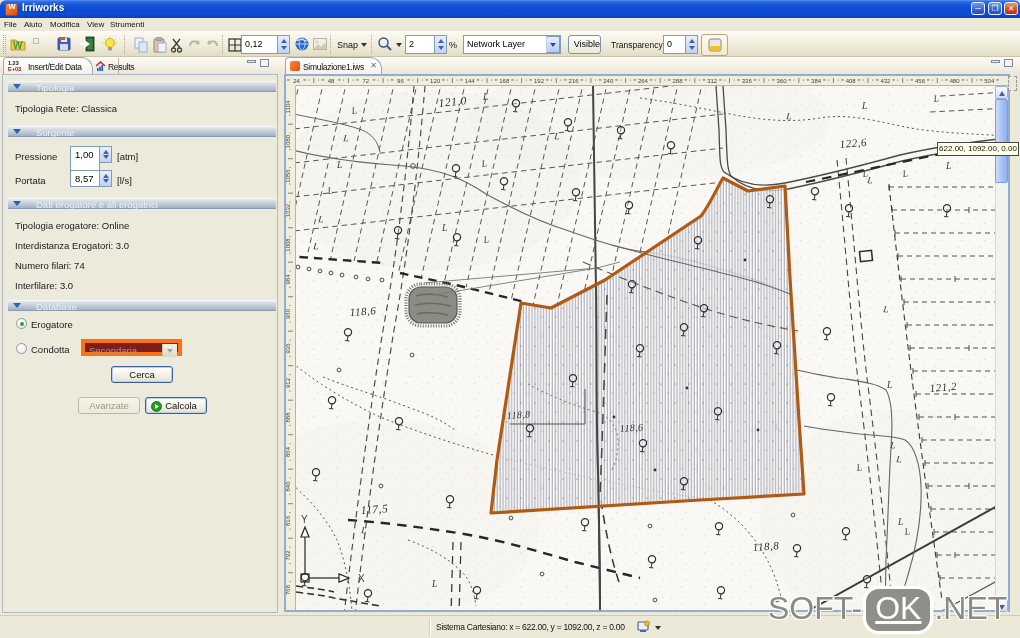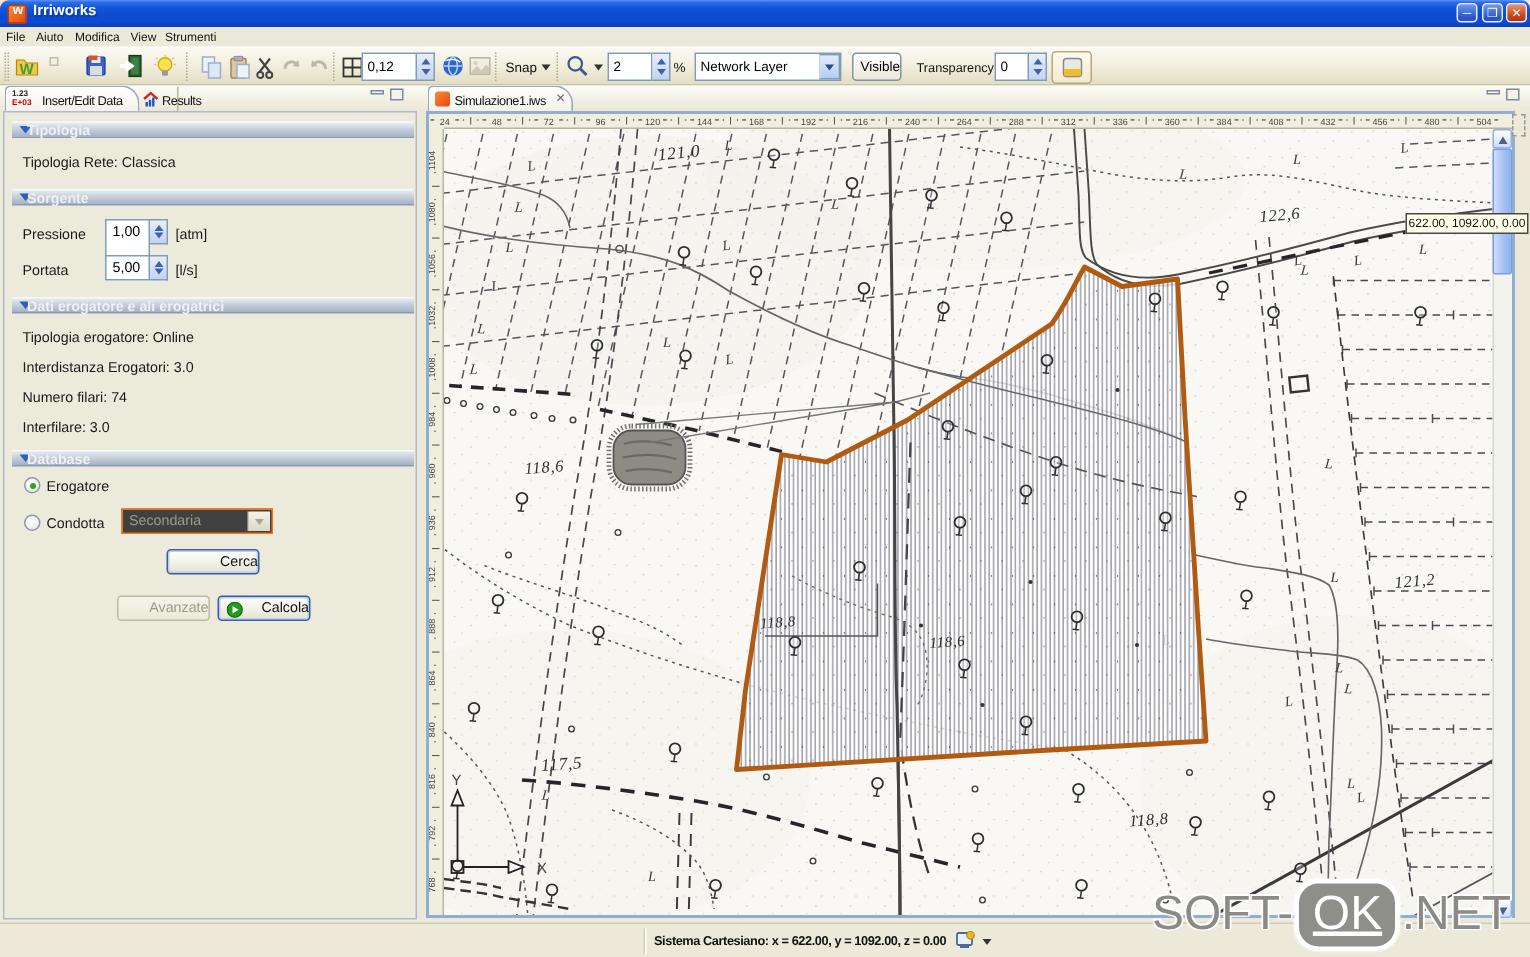--- a/index.html
+++ b/index.html
@@ -30,41 +30,41 @@
 #tabrow { left:0; top:57px; width:1020px; height:17px; background:linear-gradient(180deg,#fcfbf6,#ebe7d6); }
 .tab-sel { position:absolute; top:57px; height:17px; background:linear-gradient(180deg,#ffffff,#f3f1e8); border:1px solid #96a8c0; border-bottom:none; border-radius:4px 12px 0 0; }
 .tab-un { position:absolute; top:58px; height:16px; border-right:1px solid #b9b39b; }
 .tablbl { position:absolute; font-size:8.5px; letter-spacing:-0.3px; color:#111; top:4px; white-space:nowrap; }
 .pmini { position:absolute; top:3px; width:9px; height:8px; border:1px solid #7a8aa0; background:#f4f2ea; }
 
 #lpane { left:2px; top:74px; width:276px; height:539px; background:#eceadb; border:1px solid #aebacb; }
 #mpane { left:284px; top:74px; width:726px; height:538px; border:2px solid #90aed2; }
 
 .hdr { position:absolute; left:8px; width:268px; height:11px; background:linear-gradient(180deg,#ffffff 0%,#e3e8ee 15%,#cbd3dd 45%,#a5b2c4 100%); border-bottom:1px solid #8a9cb5; }
-.hdr b { position:absolute; left:10px; top:0.5px; font-size:9.5px; font-weight:bold; color:#eef1f6; }
+.hdr b { position:absolute; left:28px; top:0.5px; font-size:9.5px; font-weight:normal; color:#eef1f6; }
 .hdr i { position:absolute; left:5px; top:3px; width:0; height:0; border-left:4px solid transparent; border-right:4px solid transparent; border-top:5px solid #2b62b8; }
 .ptxt { position:absolute; left:15px; font-size:9.5px; color:#1a1a1a; white-space:nowrap; }
 .pin { position:absolute; background:#fff; border:1px solid #7f9db9; font-size:9.5px; padding-left:4px; color:#000; }
-.xpbtn { position:absolute; height:17px; background:linear-gradient(180deg,#ffffff,#f2f0e4 60%,#e3e0ce); border:1px solid #3c5f9e; border-radius:3px; box-shadow:inset 0 0 0 1px #b6cff2; font-size:9.5px; color:#111; text-align:right; }
+.xpbtn { position:absolute; height:17px; background:linear-gradient(180deg,#ffffff,#f2f0e4 60%,#e3e0ce); border:1px solid #3c5f9e; border-radius:3px; box-shadow:inset 0 0 0 1px #b6cff2; font-size:9.5px; color:#111; text-align:center; }
 .xpbtn.dis { border:1px solid #bdb9a5; box-shadow:none; color:#9c9a8a; background:linear-gradient(180deg,#f6f4ea,#ece9d8); }
 .radio { position:absolute; width:11px; height:11px; border-radius:50%; border:1px solid #8a9aae; background:radial-gradient(circle at 35% 30%,#ffffff,#e8e6da); }
 .radio.on:after { content:""; position:absolute; left:2.5px; top:2.5px; width:4px; height:4px; border-radius:50%; background:#2fa22f; }
 
 #vsb { left:995px; top:86px; width:13px; height:526px; background:#f2f3ec; border-left:1px solid #dcd8c8; }
 .sbtn { position:absolute; left:0; width:13px; height:13px; background:linear-gradient(180deg,#fdfdfe,#cfdcf8); border:1px solid #97aee2; border-radius:2px; }
 .sbtn i { position:absolute; left:3px; width:0; height:0; border-left:3.5px solid transparent; border-right:3.5px solid transparent; }
 #sup i { top:4px; border-bottom:5px solid #4d6185; }
 #sdn i { top:4.5px; border-top:5px solid #4d6185; }
 #sthumb { position:absolute; left:0; top:13px; width:13px; height:84px; background:linear-gradient(90deg,#cfdcfa,#aac4f5 50%,#8fb0ef); border:1px solid #7a9ce0; border-radius:2px; }
 
 #ttip { left:937px; top:142px; width:82px; height:14px; background:#fffee9; border:1px solid #464646; font-size:8px; color:#111; text-align:center; line-height:12px; white-space:nowrap; }
 
 #status { left:0; top:615px; width:1020px; height:23px; background:#ece9d8; border-top:1px solid #cfccbb; }
 #status .sep { position:absolute; left:429px; top:3px; height:17px; width:2px; border-left:1px solid #d2cfbe; border-right:1px solid #fff; }
-#status .txt { position:absolute; left:436px; top:6px; font-size:8.5px; letter-spacing:-0.28px; color:#111;font-weight:bold; }
+#status .txt { position:absolute; left:436px; top:6px; font-size:8.5px; letter-spacing:-0.28px; color:#111; }
 
 #wm { left:768px; top:586px; width:256px; height:52px; font-size:32px; color:#8b8b86; letter-spacing:0px; z-index:50;
  text-shadow:-1px -1px 0 #fff,1px -1px 0 #fff,-1px 1px 0 #fff,1px 1px 0 #fff,0 0 2px #fff; }
 #wm .okbox { display:inline-block; background:#8f8f89; color:#fff; border:3px solid #fff; border-radius:16px; padding:1px 9px 4px 9px; margin:0 1px; text-shadow:none; box-shadow:0 0 2px #fff;text-decoration:underline; }
 .icon16 { position:absolute; width:16px; height:16px; }
 </style></head>
 <body>
 <div class="abs" id="title">
     <div id="tico"></div>
     <span class="txt">Irriworks</span>
@@ -231,21 +231,21 @@
     <b>Sorgente</b>
   </div>
 <span class="ptxt" style="top:151px;">Pressione</span>
 <div class="pin" style="left:70px;top:146px;width:30px;height:27px;line-height:15px;">1,00</div>
 <div class="spin" style="left:100px;top:146px;height:17px;">
     <i class="up"></i>
     <i class="dn"></i>
   </div>
 <span class="ptxt" style="left:117px;top:151px;">[atm]</span>
 <span class="ptxt" style="top:175px;">Portata</span>
-<div class="pin" style="left:70px;top:170px;width:30px;height:17px;line-height:15px;">5,00</div>
+<div class="pin" style="left:70px;top:170px;width:30px;height:17px;line-height:15px;">8,57</div>
 <div class="spin" style="left:100px;top:170px;height:17px;">
     <i class="up"></i>
     <i class="dn"></i>
   </div>
 <span class="ptxt" style="left:117px;top:175px;">[l/s]</span>
 <div class="hdr" style="top:198px;">
     <i></i>
     <b>Dati erogatore e ali erogatrici</b>
   </div>
 <span class="ptxt" style="top:220px;">Tipologia erogatore: Online</span>
@@ -253,21 +253,21 @@
 <span class="ptxt" style="top:260px;">Numero filari: 74</span>
 <span class="ptxt" style="top:280px;">Interfilare: 3.0</span>
 <div class="hdr" style="top:300px;">
     <i></i>
     <b>Database</b>
   </div>
 <div class="radio on" style="left:16px;top:318px;"></div>
 <span class="ptxt" style="left:31px;top:319px;">Erogatore</span>
 <div class="radio" style="left:16px;top:343px;"></div>
 <span class="ptxt" style="left:31px;top:344px;">Condotta</span>
-<div class="abs" style="left:81px;top:339px;width:101px;height:17px;background:#404040;border:1px solid #f97316;font-size:9.5px;color:#9c9a8c;line-height:15px;padding-left:4px;">Secondaria
+<div class="abs" style="left:81px;top:339px;width:101px;height:17px;background:#7f1d1d;border:4px solid #f97316;font-size:9.5px;color:#9c9a8c;line-height:15px;padding-left:4px;">Secondaria
  <div style="position:absolute;right:1px;top:1px;width:15px;height:13px;background:linear-gradient(180deg,#f4f2ea,#dcd8c8);border-left:1px solid #c8c4b4;">
       <i style="position:absolute;left:4px;top:5px;width:0;height:0;border-left:3.5px solid transparent;border-right:3.5px solid transparent;border-top:4.5px solid #a8a494"></i>
     </div>
 </div>
 <div class="xpbtn" style="left:111px;top:366px;width:62px;line-height:16px;">Cerca</div>
 <div class="xpbtn dis" style="left:78px;top:397px;width:62px;line-height:16px;">Avanzate</div>
 <div class="xpbtn" style="left:145px;top:397px;width:62px;line-height:16px;padding-left:10px;">Calcola
  <svg style="position:absolute;left:5px;top:3px" width="11" height="11" viewBox="0 0 11 11">
       <circle cx="5.5" cy="5.5" r="5" fill="#1f9e1f" stroke="#0c6a0c" stroke-width="0.8"></circle>
       <path d="M4,3 L8,5.5 L4,8 Z" fill="#fff"></path>

